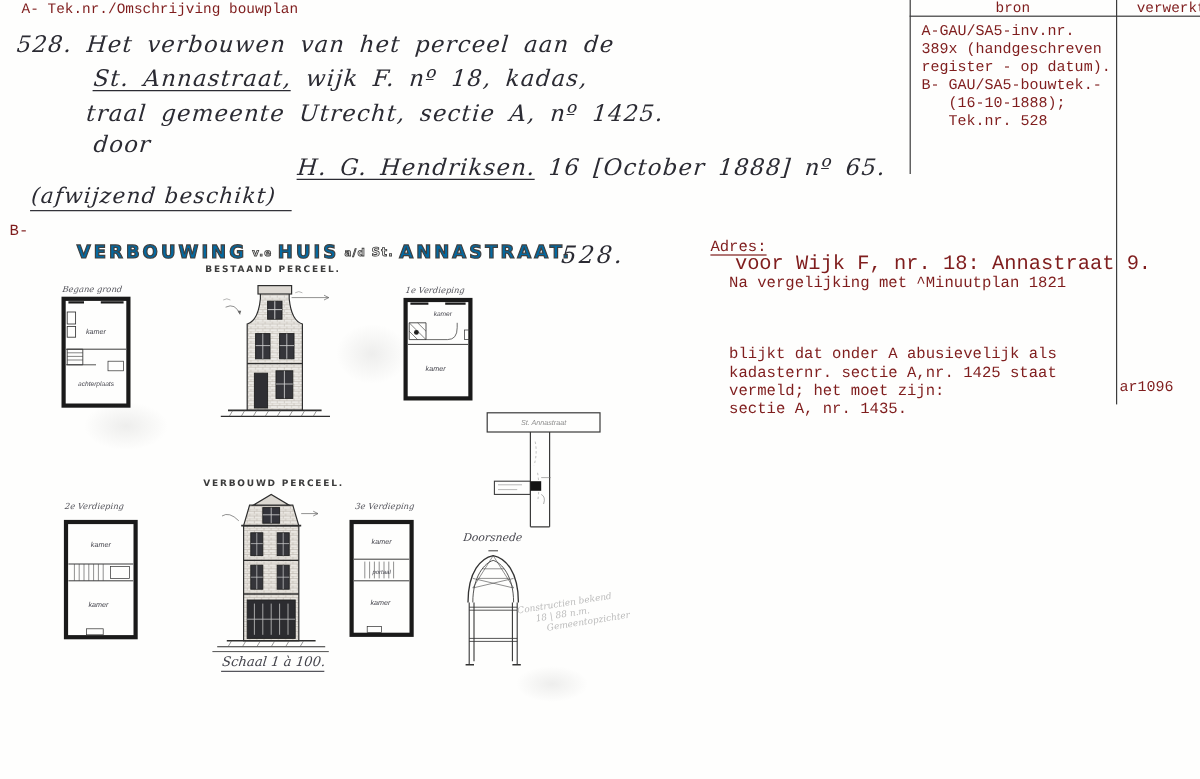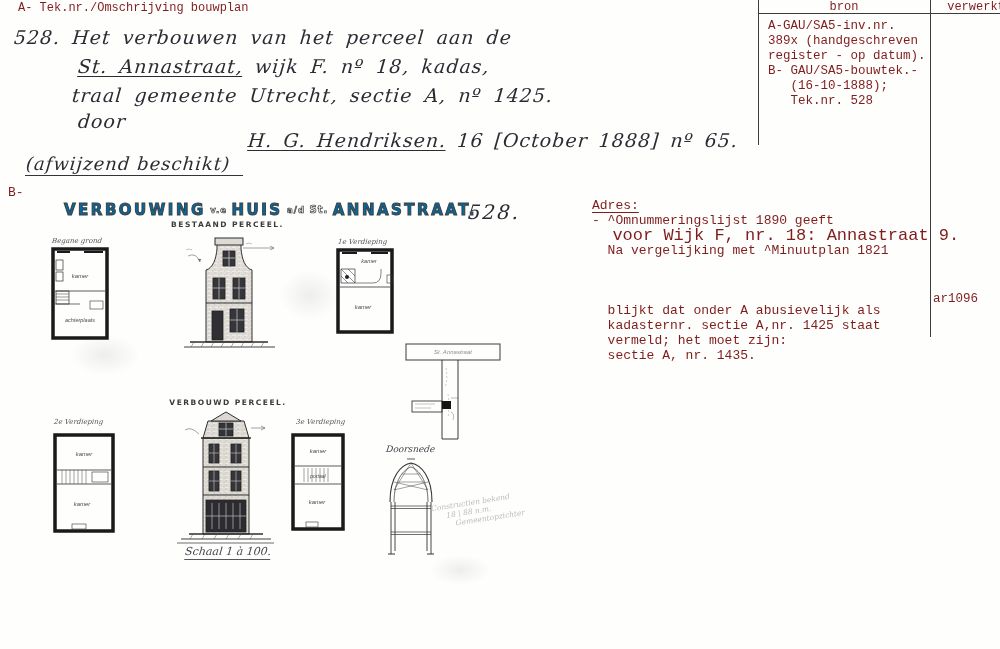--- a/index.html
+++ b/index.html
@@ -39,21 +39,21 @@
 
   <div class="abs" style="left:768px;top:19px;">
     <div class="mono" style="font-size:12.5px;line-height:15px;">A-GAU/SA5-inv.nr.</div>
     <div class="mono" style="font-size:12.5px;line-height:15px;">389x (handgeschreven</div>
     <div class="mono" style="font-size:12.5px;line-height:15px;">register - op datum).</div>
     <div class="mono" style="font-size:12.5px;line-height:15px;">B- GAU/SA5-bouwtek.-</div>
     <div class="mono" style="font-size:12.5px;line-height:15px;">   (16-10-1888);</div>
     <div class="mono" style="font-size:12.5px;line-height:15px;">   Tek.nr. 528</div>
   </div>
 
-  <div class="abs mono" style="left:933px;top:292px;font-size:12.5px;">ar1096</div>
+  <div class="abs mono" style="left:933px;top:316px;font-size:12.5px;">ar1096</div>
 
   <div class="abs hw" style="left:14px;top:26px;font-size:19px;letter-spacing:1px;word-spacing:5px;">528.  Het verbouwen van het perceel aan de</div>
   <div class="abs hw" style="left:78px;top:55px;font-size:19px;letter-spacing:1px;word-spacing:5px;"><span class="u">St. Annastraat,</span><span> wijk  F. nº 18, kadas,</span></div>
   <div class="abs hw" style="left:72px;top:84px;font-size:19px;letter-spacing:1px;word-spacing:5px;">traal gemeente Utrecht, sectie A, nº 1425.</div>
   <div class="abs hw" style="left:78px;top:110px;font-size:19px;letter-spacing:1px;">door</div>
   <div class="abs hw" style="left:248px;top:129px;font-size:19px;letter-spacing:1px;word-spacing:4px;"><span class="u">H. G. Hendriksen.</span><span> 16 [October 1888] nº 65.</span></div>
   <div class="abs hw" style="left:26px;top:153px;font-size:18px;letter-spacing:1px;border-bottom:1.5px solid #33333a;width:218px;padding-bottom:1px;">(afwijzend beschikt)</div>
 
   <div class="abs mono" style="left:8px;top:185px;font-size:13px;">B-</div>
 
@@ -63,21 +63,20 @@
     <span class="blockbig">HUIS</span>
     <span class="blocksm">a/d</span>
     <span class="blocksm" style="font-size:10px;">St.</span>
     <span class="blockbig">ANNASTRAAT.</span>
   </div>
 
   <div class="abs hw" style="left:468px;top:200px;font-size:20px;letter-spacing:2px;">528.</div>
 
   <div class="abs" style="left:592px;top:198px;">
     <div class="mono u" style="font-size:13px;line-height:15px;">Adres:</div>
-    <div class="mono" style="font-size:13px;line-height:15.2px;">- ^Omnummeringslijst 1890 geeft</div>
     <div class="mono" style="font-size:17px;line-height:15.2px;">  voor Wijk F, nr. 18: Annastraat 9.</div>
     <div class="mono" style="font-size:13px;line-height:15.2px;">  Na vergelijking met ^Minuutplan 1821</div>
     <div class="mono" style="font-size:13px;line-height:15.2px;margin-top:44px;">  blijkt dat onder A abusievelijk als</div>
     <div class="mono" style="font-size:13px;line-height:15.2px;">  kadasternr. sectie A,nr. 1425 staat</div>
     <div class="mono" style="font-size:13px;line-height:15.2px;">  vermeld; het moet zijn:</div>
     <div class="mono" style="font-size:13px;line-height:15.2px;">  sectie A, nr. 1435.</div>
   </div>
 
   <div class="abs caption" style="left:170px;top:220px;width:115px;text-align:center;">BESTAAND PERCEEL.</div>
 

